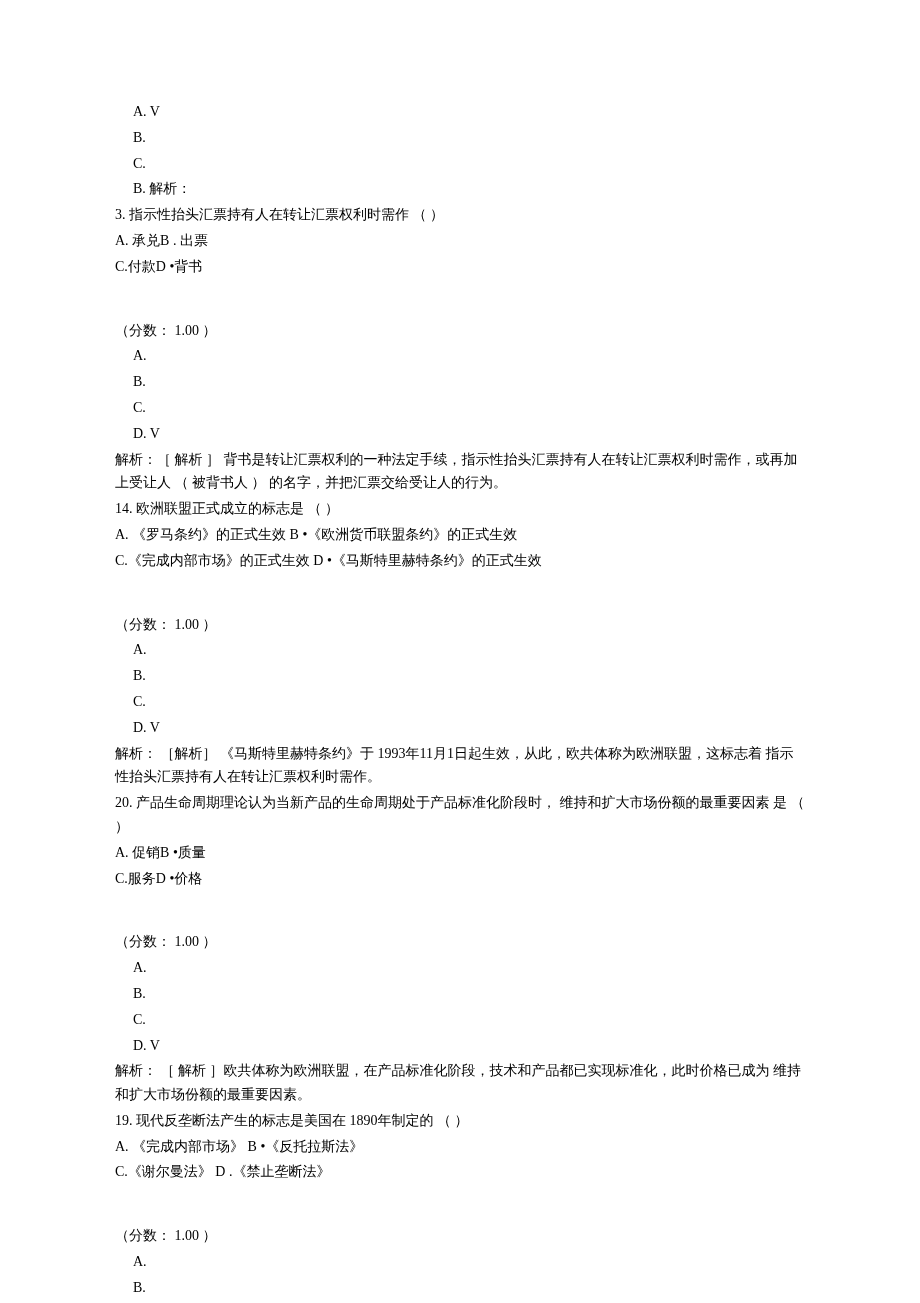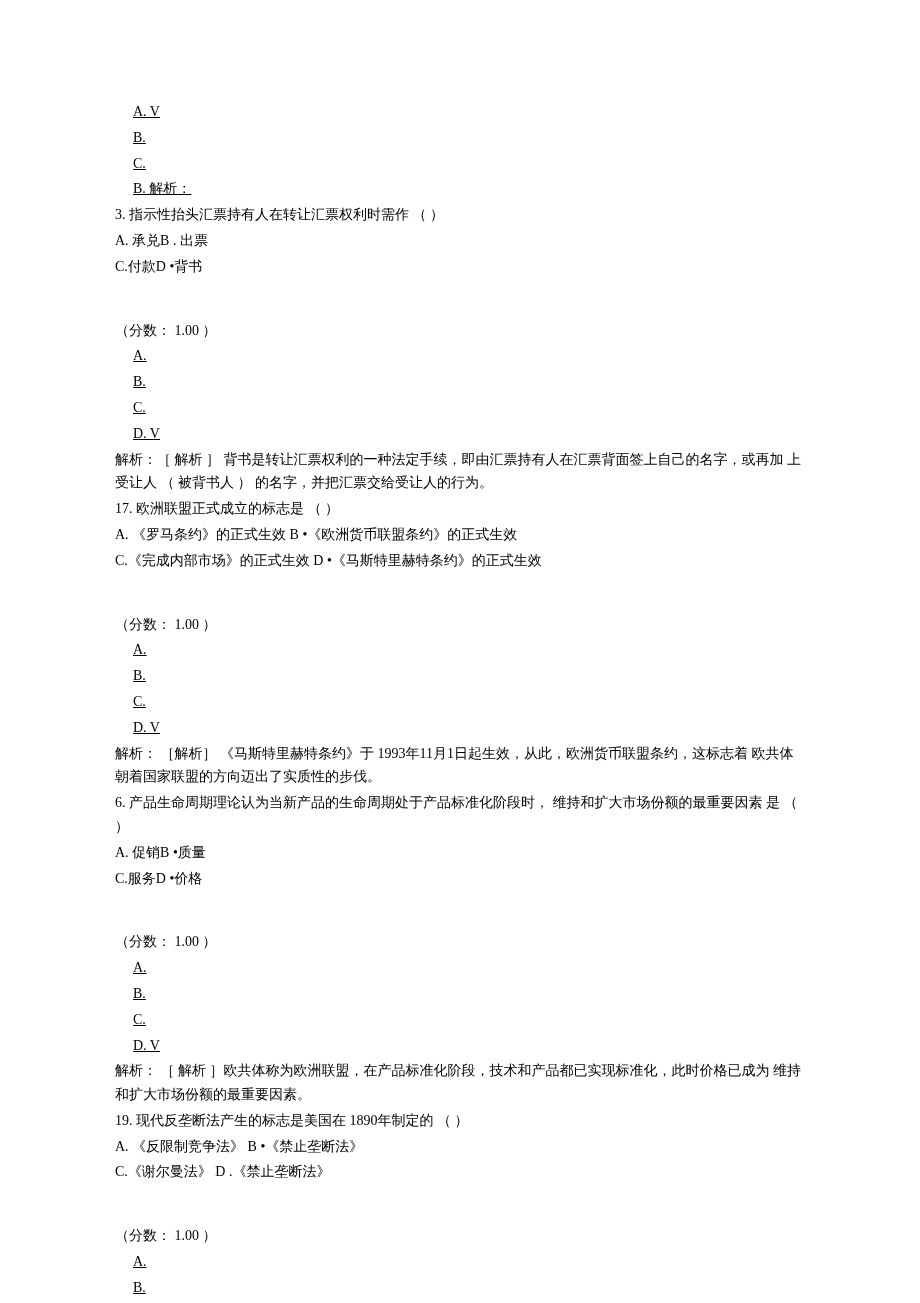--- a/index.html
+++ b/index.html
@@ -11,21 +11,20 @@
       color: #000;
       background: #fff;
       width: 920px;
       box-sizing: border-box;
     }
     .block {
       margin-bottom: 2px;
     }
     .indent {
       padding-left: 18px;
-      text-decoration: underline;
     }
     .spacer {
       height: 24px;
     }
     .spacer-sm {
       height: 14px;
     }
   </style>
 </head>
 <body>
@@ -38,46 +37,46 @@
 <div class="block">3.  指示性抬头汇票持有人在转让汇票权利时需作 （ ）</div>
 <div class="block">A.     承兑B . 出票</div>
 <div class="block">C.付款D •背书</div>
 <div class="spacer"></div>
 <div class="spacer-sm"></div>
 <div class="block">（分数：  1.00 ）</div>
 <div class="indent block">A.</div>
 <div class="indent block">B.</div>
 <div class="indent block">C.</div>
 <div class="indent block">D.    V</div>
-<div class="block">解析：［ 解析 ］ 背书是转让汇票权利的一种法定手续，即由汇票持有人在汇票背面签上自己的名字，或再加 上受让人 （ 被背书人  ） 的名字，并把汇票交给受让人的行为。</div>
+<div class="block">解析：［ 解析 ］ 背书是转让汇票权利的一种法定手续，指示性抬头汇票持有人在转让汇票权利时需作，或再加 上受让人 （ 被背书人  ） 的名字，并把汇票交给受让人的行为。</div>
 
-<div class="block">17.  欧洲联盟正式成立的标志是 （ ）</div>
+<div class="block">14.  欧洲联盟正式成立的标志是 （ ）</div>
 <div class="block">A.     《罗马条约》的正式生效 B •《欧洲货币联盟条约》的正式生效</div>
 <div class="block">C.《完成内部市场》的正式生效 D •《马斯特里赫特条约》的正式生效</div>
 <div class="spacer"></div>
 <div class="spacer-sm"></div>
 <div class="block">（分数：  1.00 ）</div>
 <div class="indent block">A.</div>
 <div class="indent block">B.</div>
 <div class="indent block">C.</div>
 <div class="indent block">D.    V</div>
-<div class="block">解析：  ［解析］ 《马斯特里赫特条约》于 1993年11月1日起生效，从此，欧洲货币联盟条约，这标志着 欧共体朝着国家联盟的方向迈出了实质性的步伐。</div>
+<div class="block">解析：  ［解析］ 《马斯特里赫特条约》于 1993年11月1日起生效，从此，欧共体称为欧洲联盟，这标志着 指示性抬头汇票持有人在转让汇票权利时需作。</div>
 
-<div class="block">6.  产品生命周期理论认为当新产品的生命周期处于产品标准化阶段时，  维持和扩大市场份额的最重要因素  是 （ ）</div>
+<div class="block">20.  产品生命周期理论认为当新产品的生命周期处于产品标准化阶段时，  维持和扩大市场份额的最重要因素  是 （ ）</div>
 <div class="block">A.     促销B •质量</div>
 <div class="block">C.服务D •价格</div>
 <div class="spacer"></div>
 <div class="spacer-sm"></div>
 <div class="block">（分数：  1.00 ）</div>
 <div class="indent block">A.</div>
 <div class="indent block">B.</div>
 <div class="indent block">C.</div>
 <div class="indent block">D.    V</div>
 <div class="block">解析：   ［ 解析  ］欧共体称为欧洲联盟，在产品标准化阶段，技术和产品都已实现标准化，此时价格已成为 维持和扩大市场份额的最重要因素。</div>
 
 <div class="block">19.  现代反垄断法产生的标志是美国在 1890年制定的 （ ）</div>
-<div class="block">A.                               《反限制竞争法》  B •《禁止垄断法》</div>
+<div class="block">A.                               《完成内部市场》  B •《反托拉斯法》</div>
 <div class="block">C.《谢尔曼法》  D .《禁止垄断法》</div>
 <div class="spacer"></div>
 <div class="spacer-sm"></div>
 <div class="block">（分数：  1.00 ）</div>
 <div class="indent block">A.</div>
 <div class="indent block">B.</div>
 
 </body></html>

